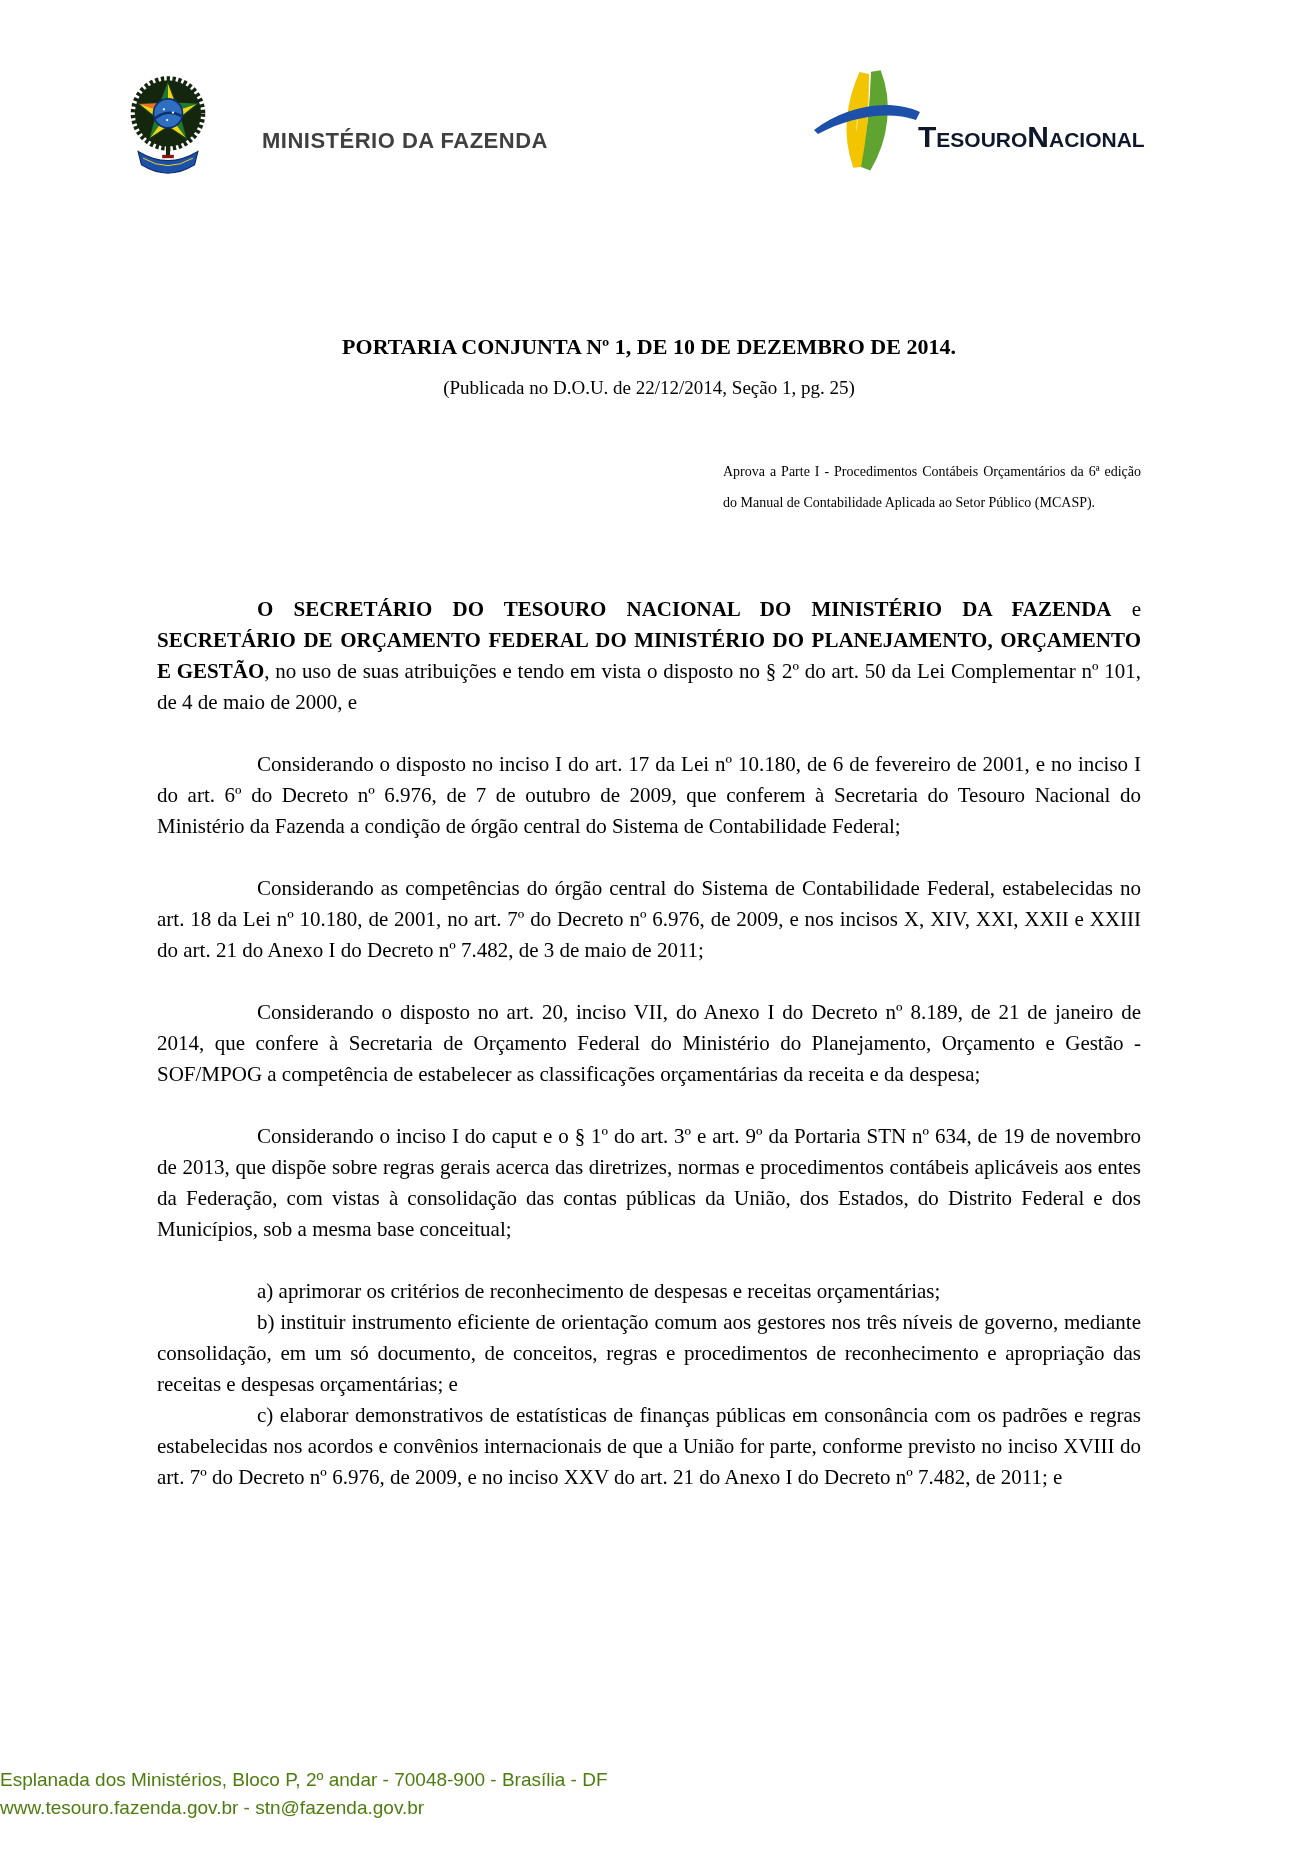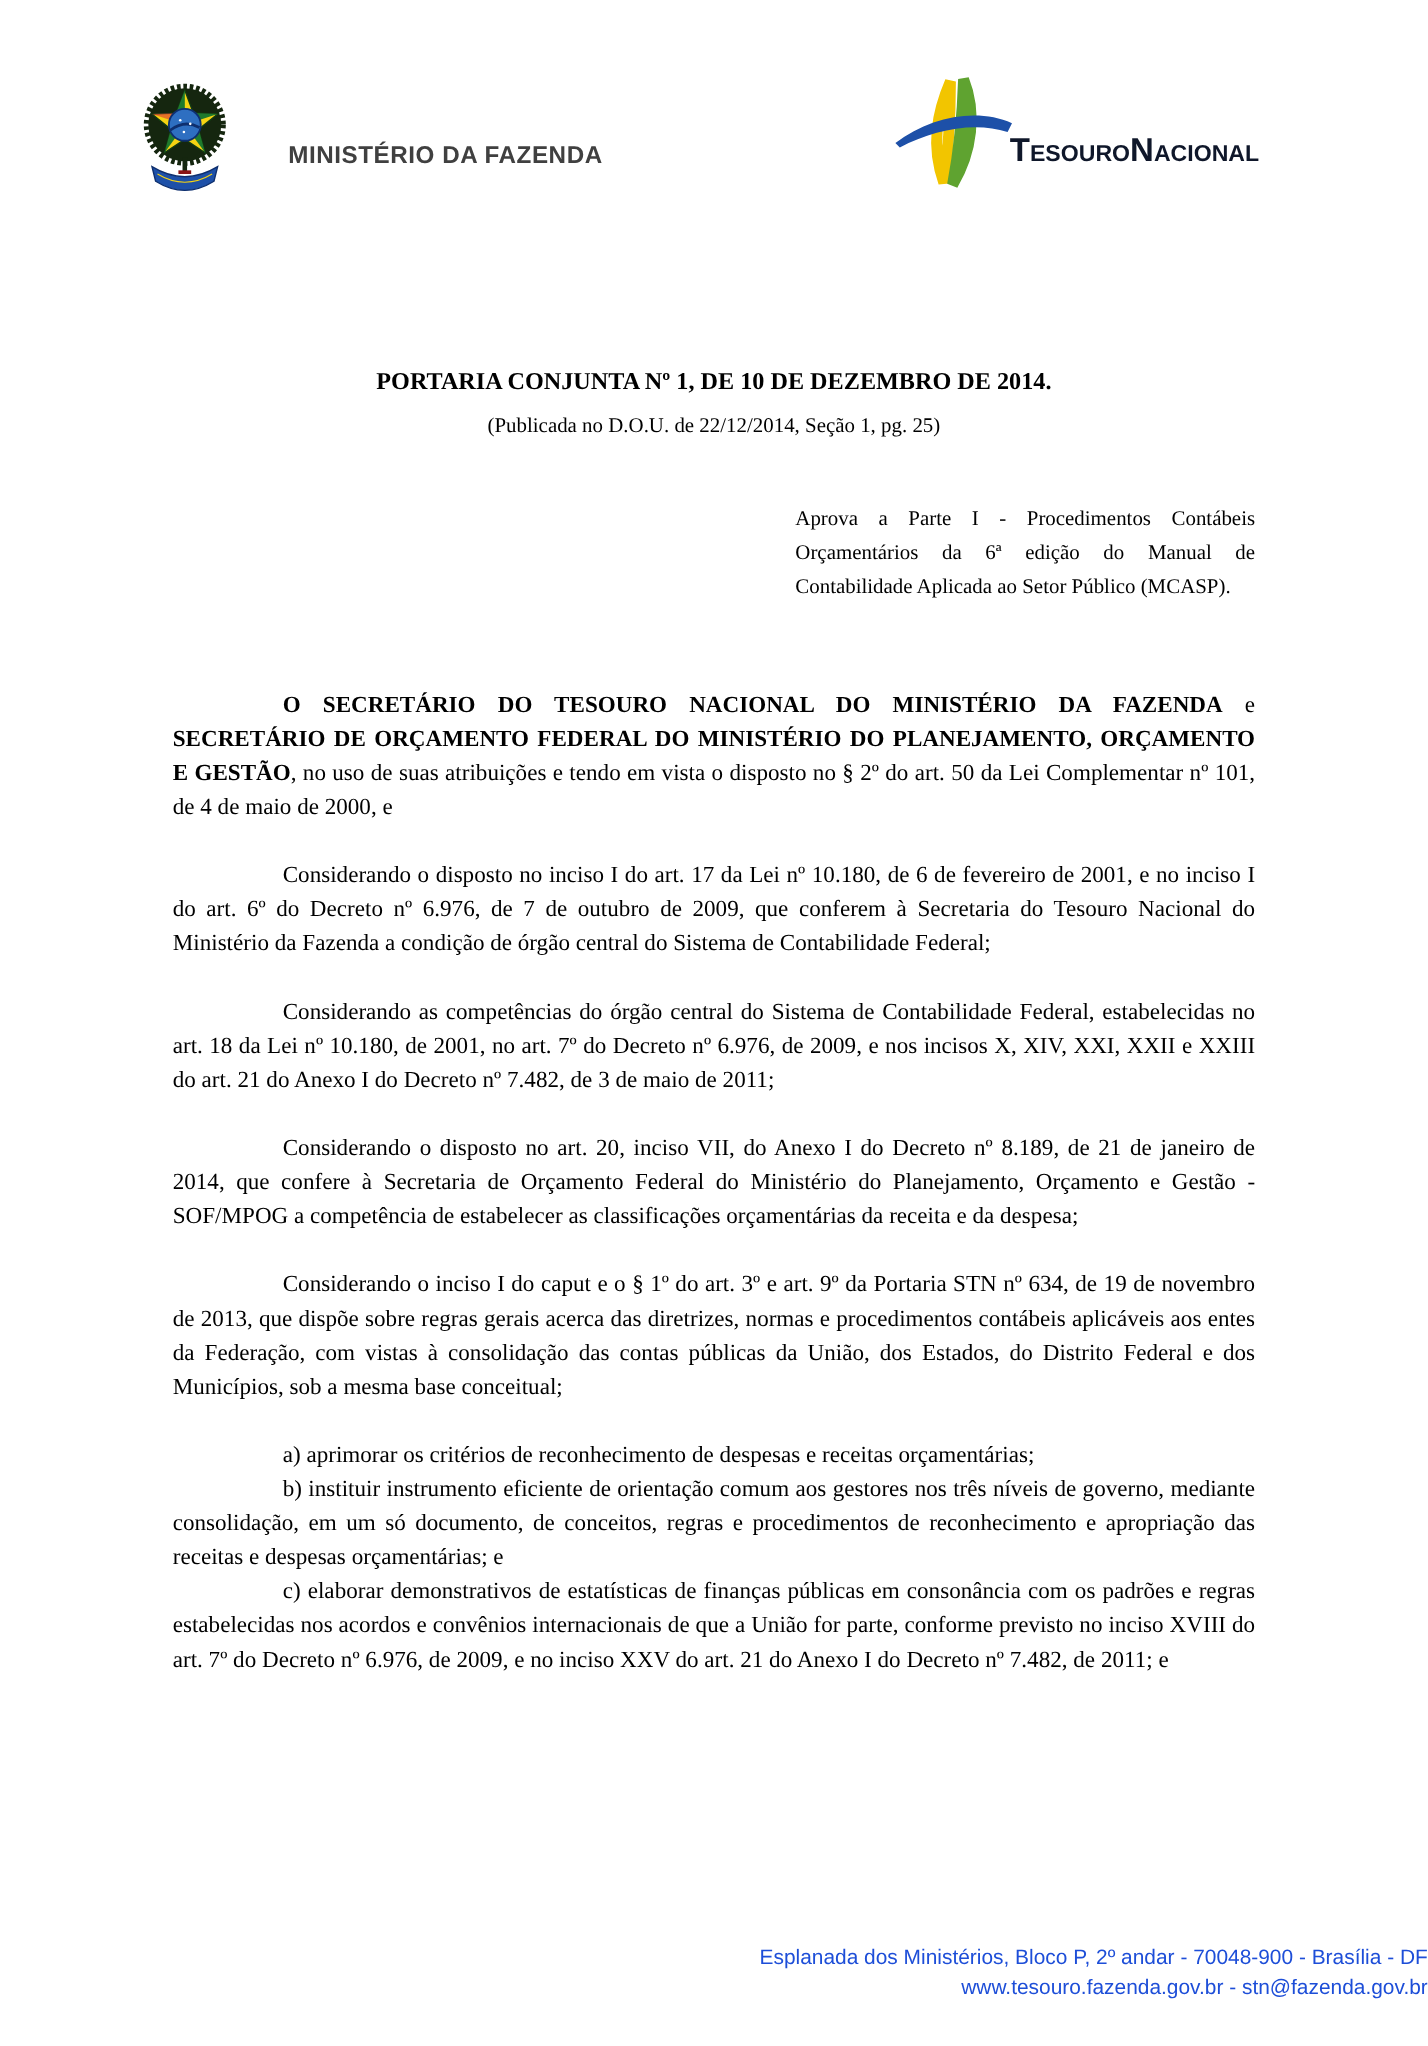--- a/index.html
+++ b/index.html
@@ -72,21 +72,21 @@
   }
   .doc-subtitle {
     text-align: center;
     font-size: 19px;
     line-height: 24px;
     margin: 0;
   }
   .ementa {
     margin: 56px 0 0 566px;
     width: 418px;
-    font-size: 19px;
+    font-size: 14px;
     line-height: 31px;
     text-align: justify;
   }
   .para {
     margin: 31px 0 0 0;
     font-size: 21px;
     line-height: 31px;
     text-align: justify;
     text-indent: 100px;
   }
@@ -103,25 +103,25 @@
   .items {
     margin-top: 31px;
   }
   b.caps { font-weight: bold; }
   
   .footer {
     position: absolute;
     left: 0;
     bottom: 38px;
     width: 1298px;
-    text-align: right;
+    text-align: left;
     font-family: "Liberation Sans", sans-serif;
     font-size: 19px;
     line-height: 28px;
-    color: #1d4ed8;
+    color: #4d7c0f;
   }
 </style>
 </head>
 <body>
 
 <div class="page">
 
   <svg class="coat" viewBox="0 0 100 140" aria-hidden="true">
 
     <circle cx="50" cy="50" r="40" fill="#15260f"></circle>

